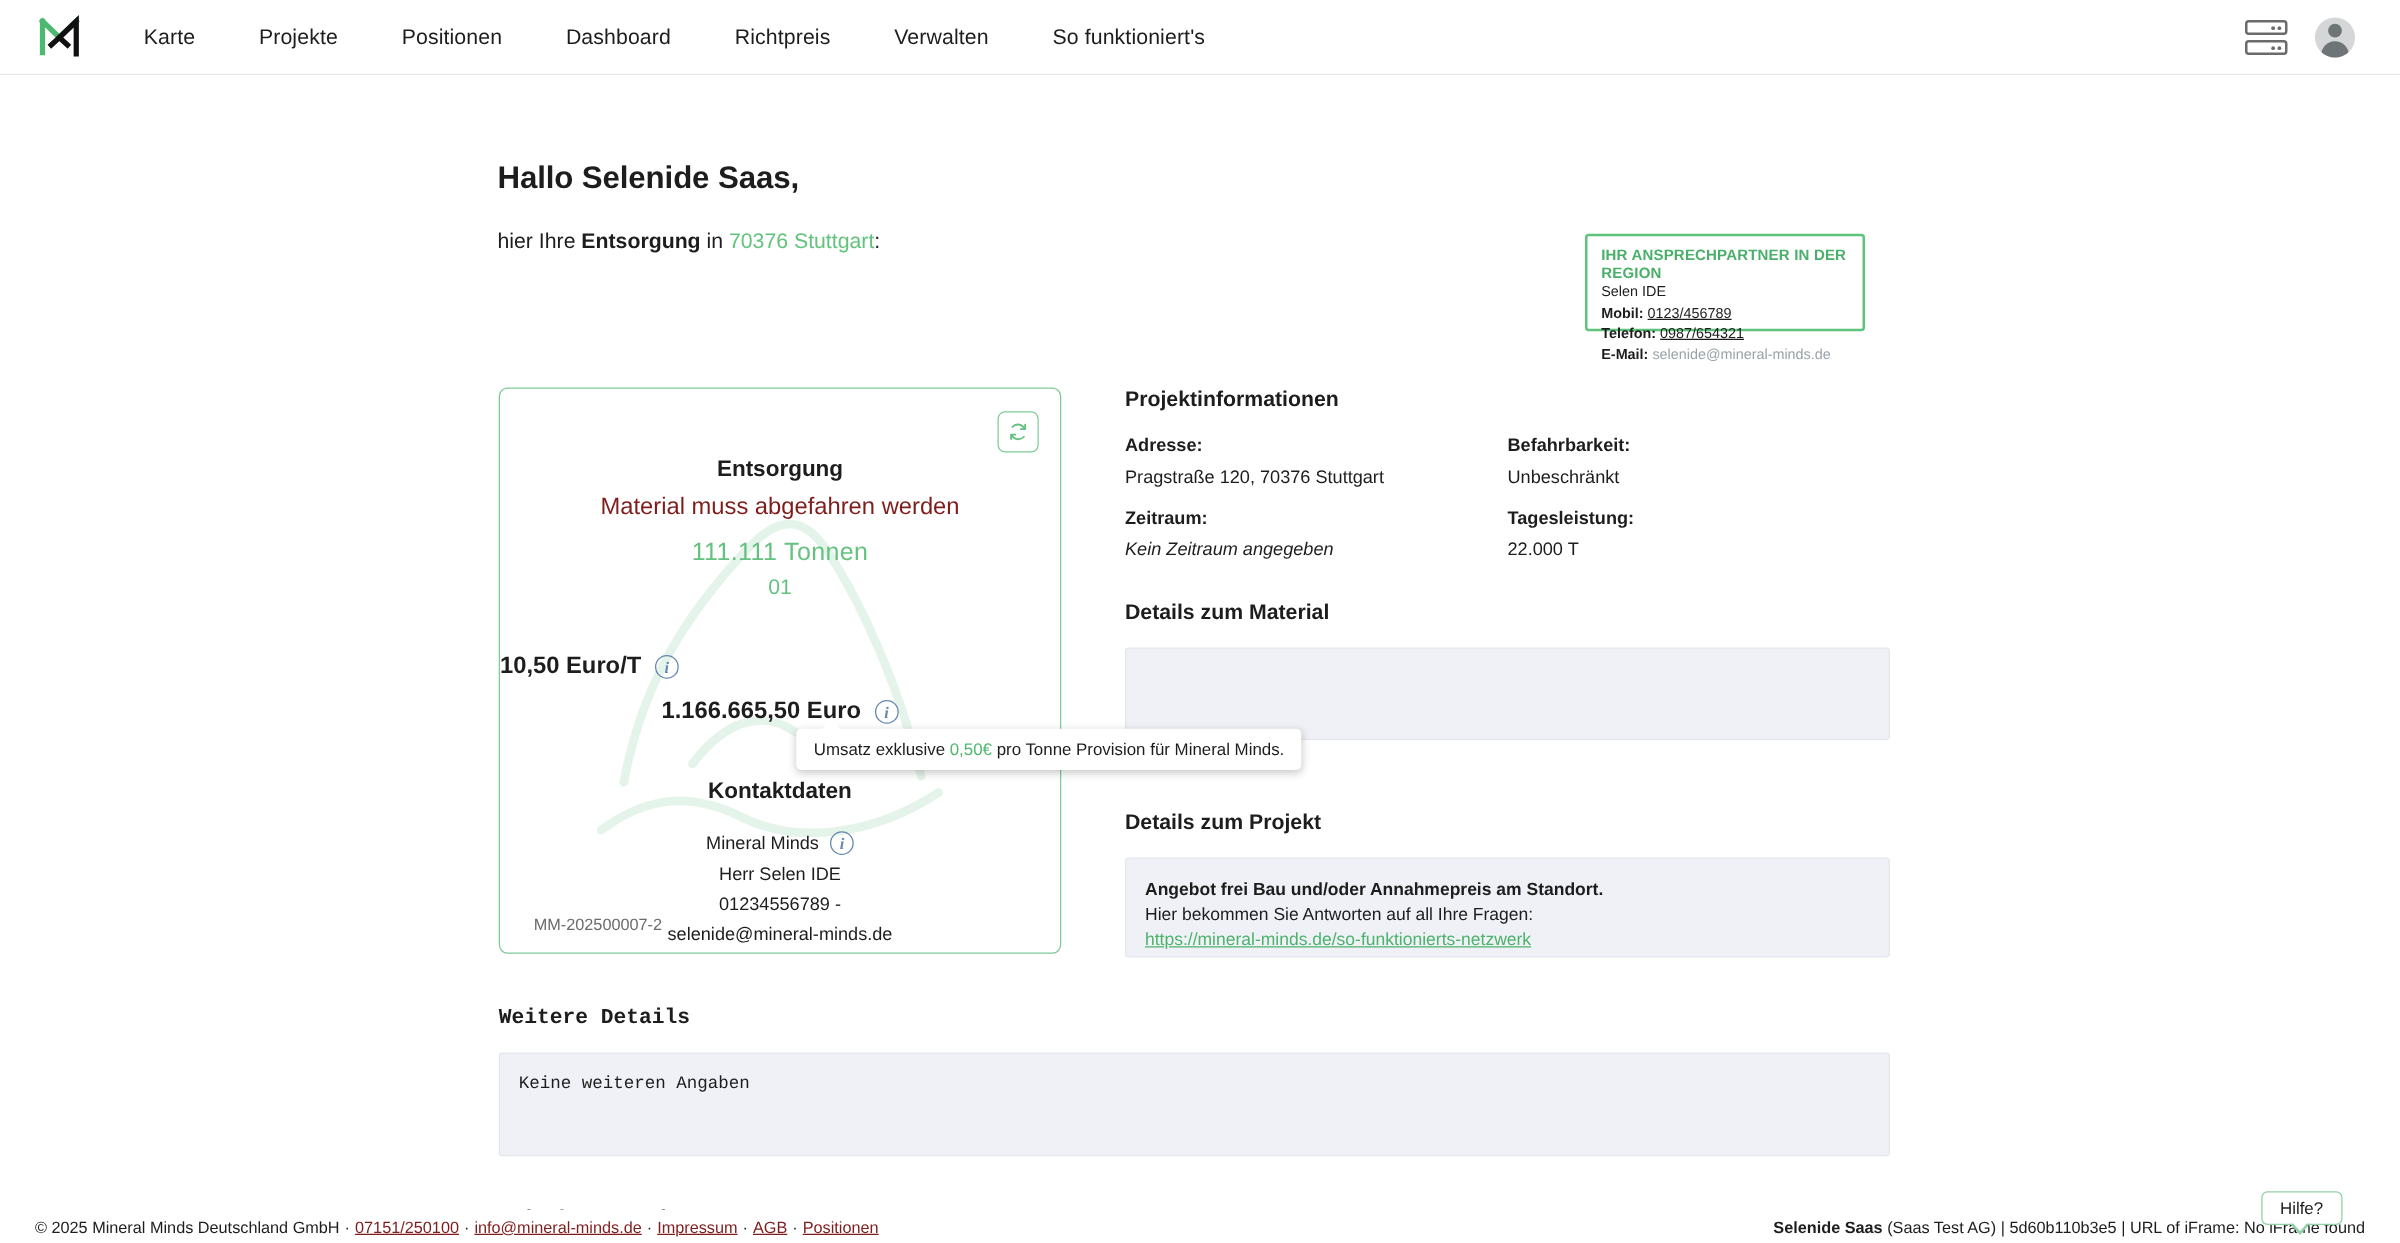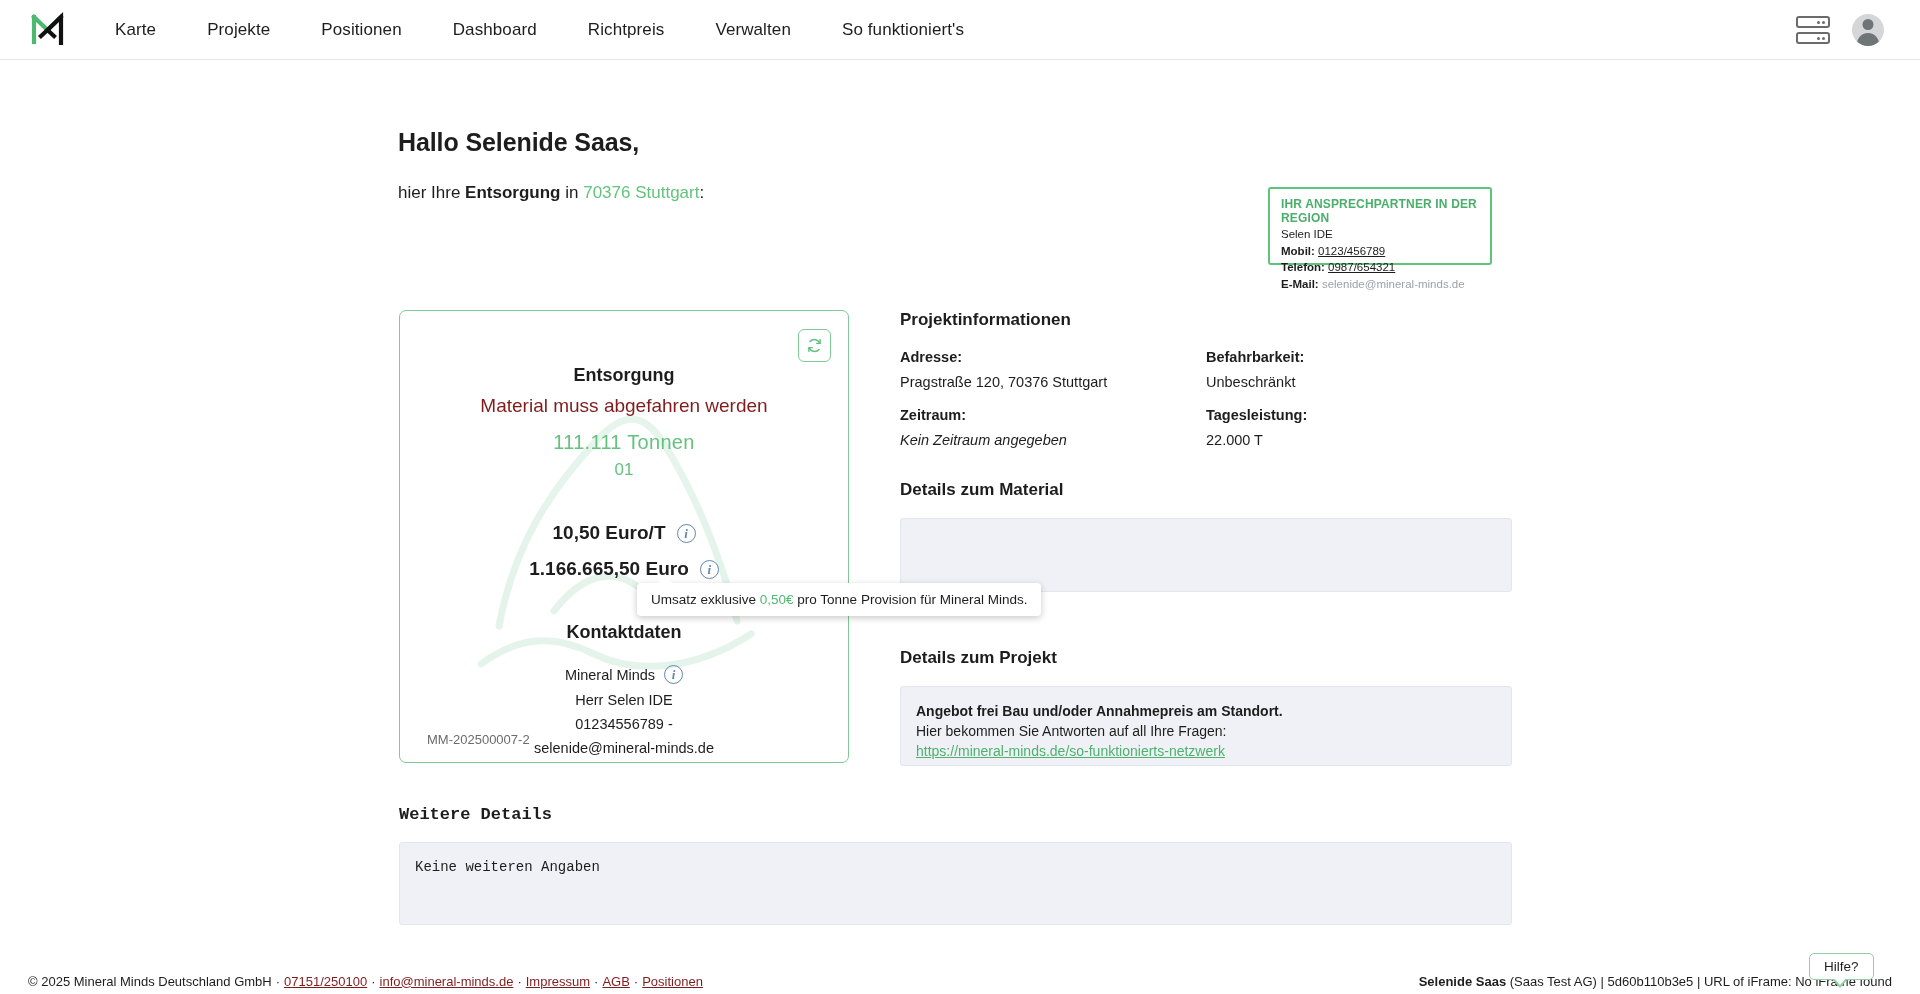--- a/index.html
+++ b/index.html
@@ -105,21 +105,21 @@
   .card-inner { position: relative; text-align: center; padding-top: 54px; }
   .card-title { font-size: 18px; font-weight: bold; }
   .card-sub { font-size: 19px; margin-top: 9px; color: #7f1d1d; }
   .qty {
     margin-top: 14px; font-size: 20px; color: #64c17f; font-weight: normal;
     letter-spacing: .3px;
   }
   .qty-sub { margin-top: 6px; font-size: 17px; color: #64c17f; }
   .price-row {
     margin-top: 42px; font-size: 19px; font-weight: bold;
-    display: flex; align-items: center; justify-content: center; gap: 11px;
+    display: flex; align-items: center; justify-content: flex-start; gap: 11px;
   }
   .total-row {
     margin-top: 14px; font-size: 19px; font-weight: bold;
     display: flex; align-items: center; justify-content: center; gap: 11px;
   }
   .info-i {
     width: 19px; height: 19px; border-radius: 50%;
     border: 1.6px solid #6487ae; color: #6487ae;
     font-size: 13px; font-style: italic; font-family: "Liberation Serif", serif;
     display: inline-flex; align-items: center; justify-content: center;

